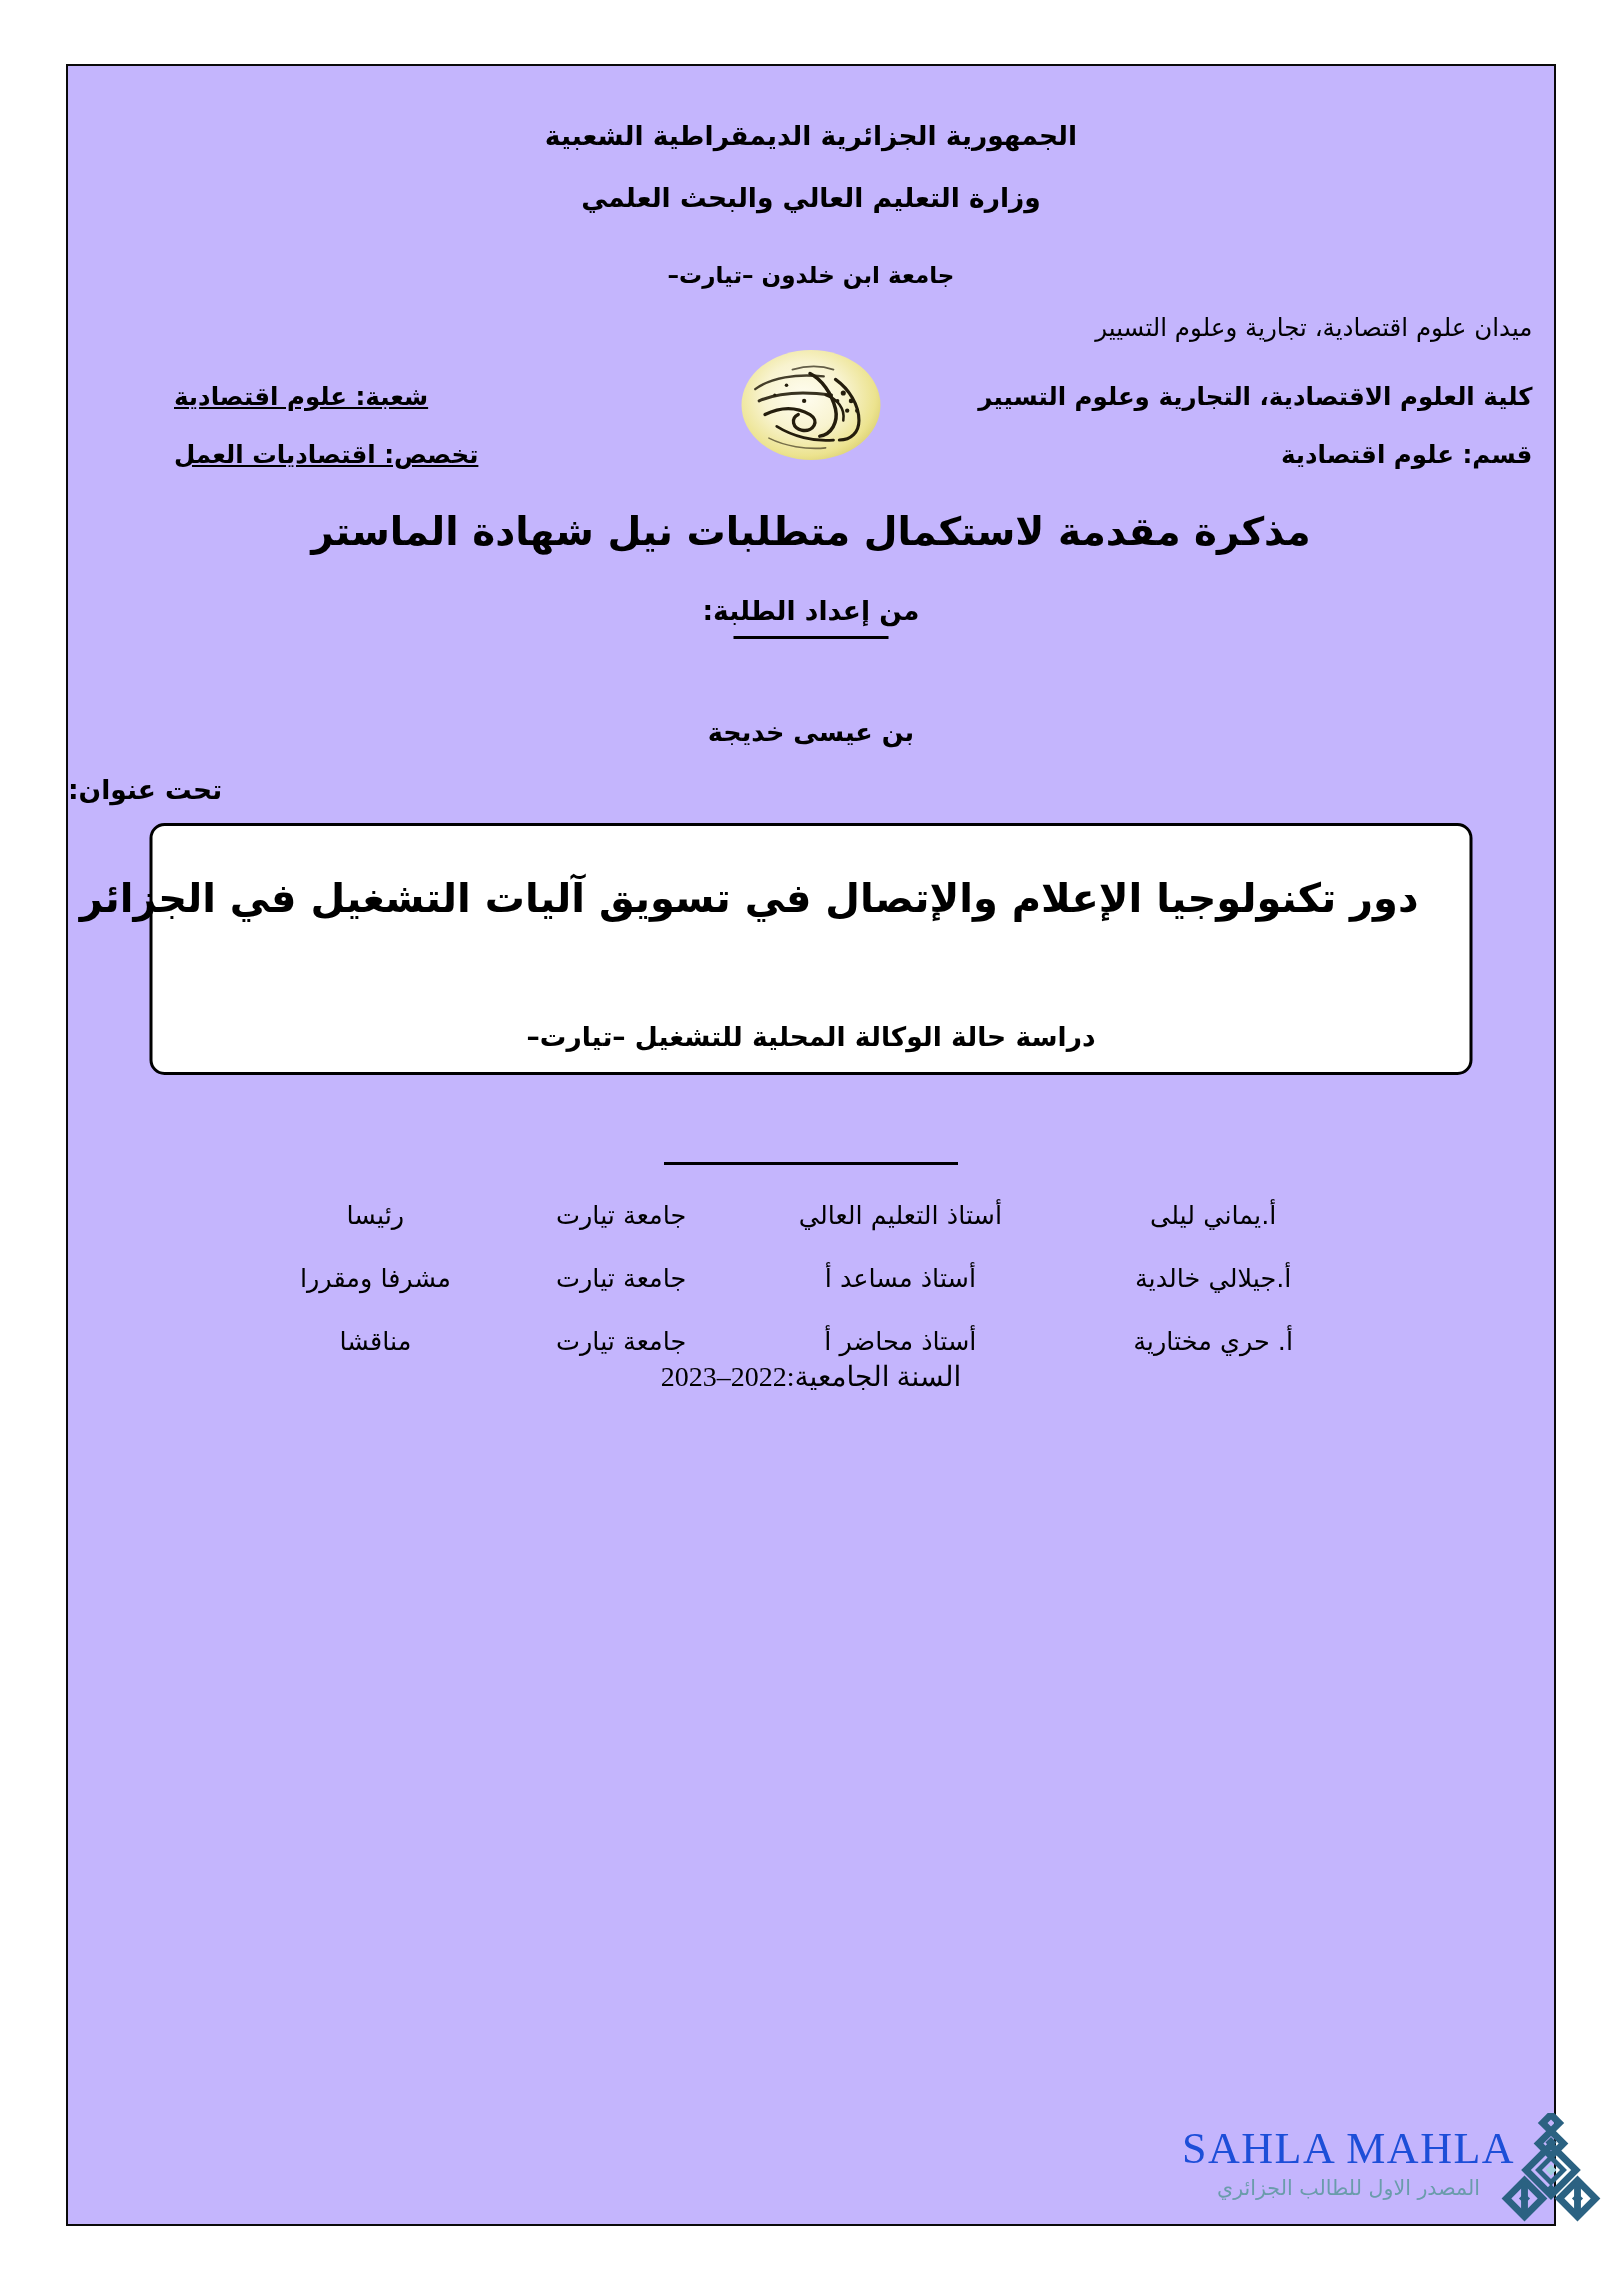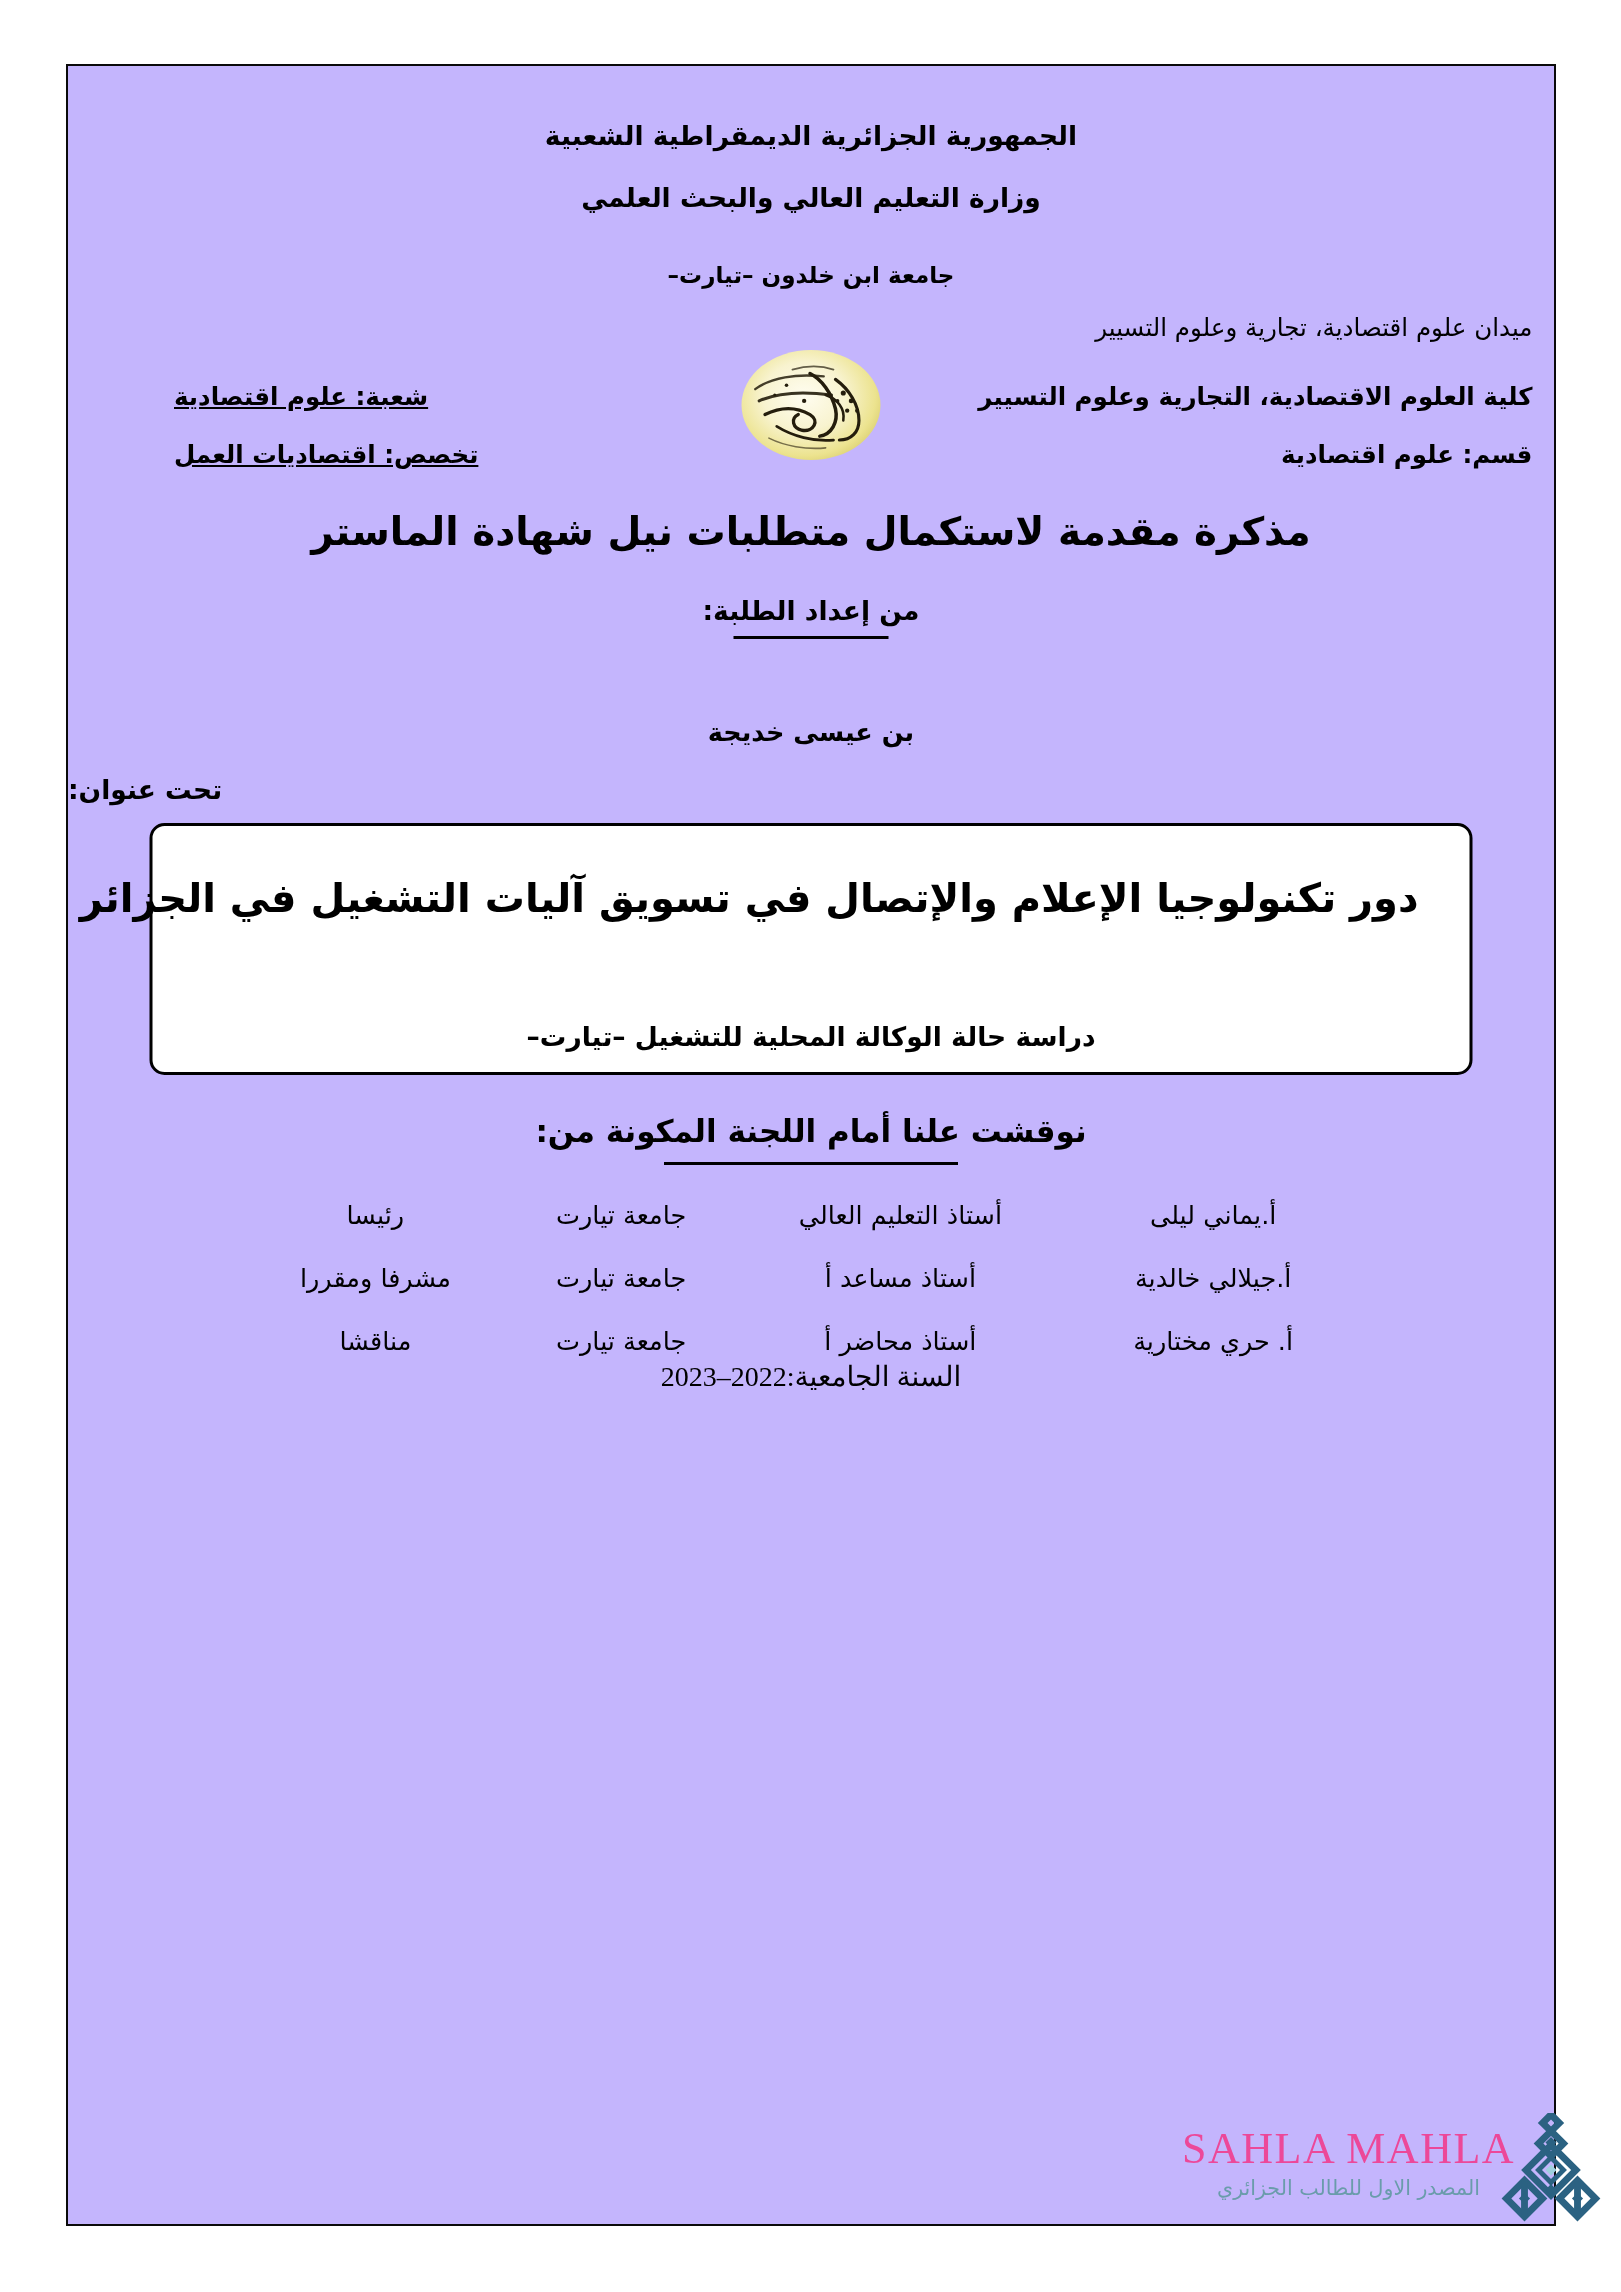--- a/index.html
+++ b/index.html
@@ -243,21 +243,21 @@
   .wm-title {
     position: absolute;
     left: 0;
     top: 2px;
     width: 323px;
     text-align: center;
     font-family: "Liberation Serif", "DejaVu Serif", serif;
     font-size: 44px;
     font-weight: 400;
     letter-spacing: 1.5px;
-    color: #ec4899;
+    color: #1d4ed8;
     white-space: nowrap;
   }
   .wm-sub {
     position: absolute;
     left: 0;
     top: 55px;
     width: 333px;
     text-align: center;
     direction: rtl;
     font-family: "DejaVu Sans", "Liberation Sans", sans-serif;
@@ -322,21 +322,20 @@
     <div class="abs" id="prepared-underline"></div>
     <div class="abs ar student-name" id="student-1">بن عيسى خديجة</div>
 
     <div class="abs ar" id="under-title-label">تحت عنوان:</div>
 
     <div class="title-box">
       <div class="title-text ar">دور تكنولوجيا الإعلام والإتصال في تسويق آليات التشغيل في الجزائر</div>
       <div class="title-sub ar">دراسة حالة الوكالة المحلية للتشغيل –تيارت–</div>
     </div>
 
-    <div class="abs ar" id="jury-label">نوقشت علنا أمام اللجنة المكونة من:</div>
     <div class="abs" id="jury-underline"></div>
 
     <table class="jury-table">
       <tbody>
         <tr>
           <td class="col-name ar">أ.يماني ليلى</td>
           <td class="col-rank ar">أستاذ التعليم العالي</td>
           <td class="col-univ ar">جامعة تيارت</td>
           <td class="col-role ar">رئيسا</td>
         </tr>

